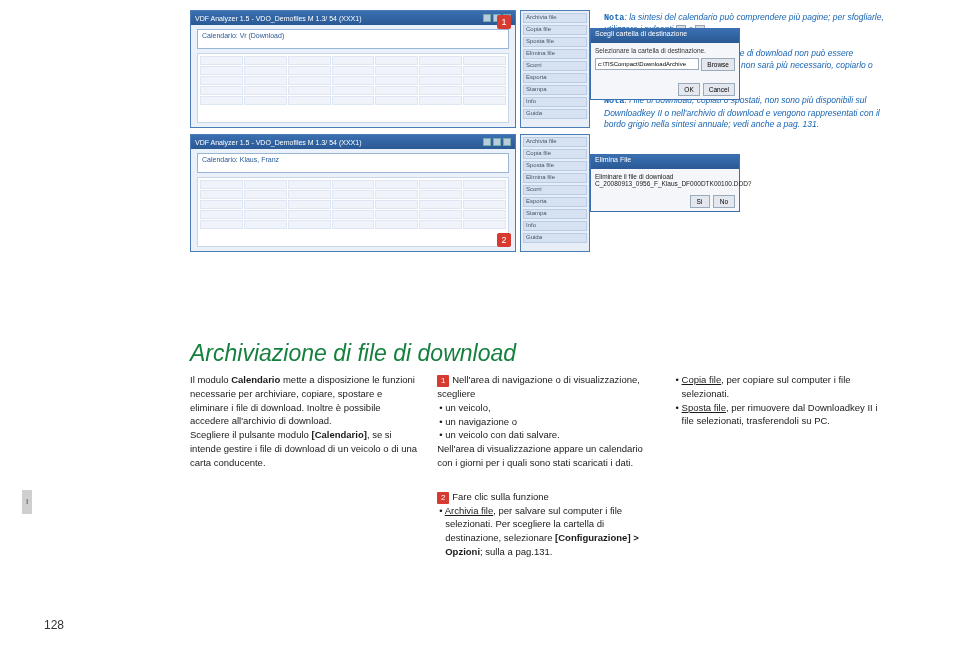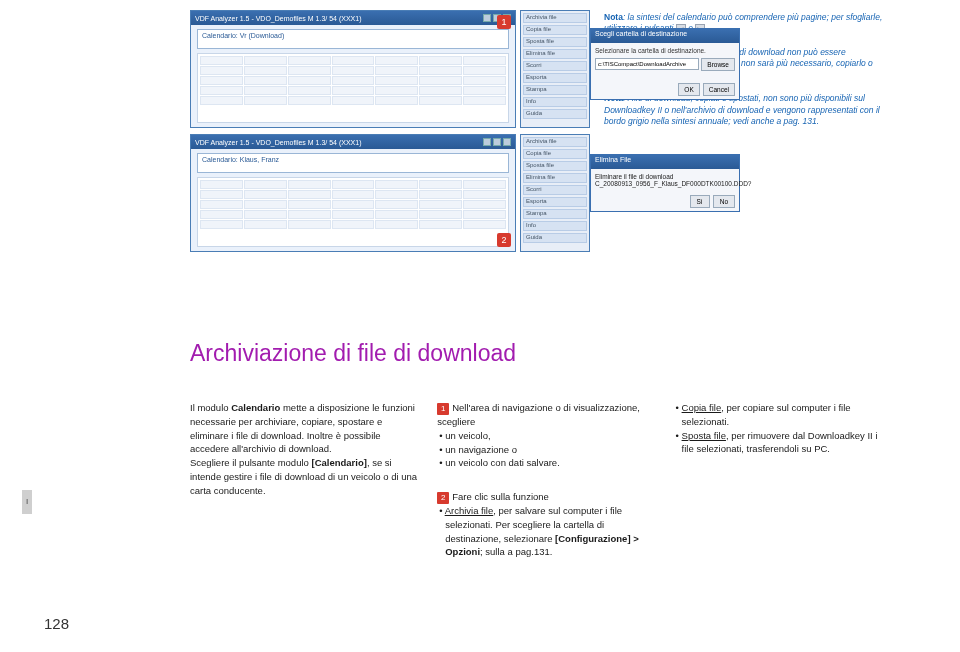--- a/index.html
+++ b/index.html
@@ -209,21 +209,21 @@
     width: 280px;
     padding-top: 2px;
   }
   .note-block {
     font-size: 8.5px;
     line-height: 1.35;
     color: #1764b3;
     font-style: italic;
     margin-bottom: 12px;
   }
-  .note-label { font-weight: bold; font-style: normal; }
+  .note-label { font-weight: bold; font-style: normal; font-family: Liberation Mono, monospace; }
   .btn-glyph {
     display: inline-block;
     width: 10px; height: 10px;
     background: #d8dde4;
     border: 1px solid #9aa4b2;
     font-size: 7px;
     line-height: 9px;
     text-align: center;
     font-style: normal;
     color: #334;
@@ -233,22 +233,23 @@
   
   .article {
     position: absolute;
     left: 190px;
     top: 340px;
     width: 700px;
   }
   .article h1 {
     font-size: 23px;
     font-weight: normal;
-    color: #a21caf;
-    margin-bottom: 34px;
+    color: #15803d;
+    margin-bottom: 6px;
+    font-style: italic;
   }
   .cols {
     display: flex;
     gap: 20px;
     font-size: 9.5px;
     line-height: 1.45;
     justify-content: space-between;
   }
   .col { flex: 1; }
   .col1 { flex: 1.05; }
@@ -268,21 +269,21 @@
     text-indent: -6px;
   }
   .bullet-item::before { content: "• "; }
   .u { text-decoration: underline; }
   .b { font-weight: bold; }
 
   .page-num {
     position: absolute;
     left: 44px;
     bottom: 20px;
-    font-size: 15px;
+    font-size: 12px;
     color: #333;
   }
 </style>
 </head>
 <body>
 
 <div class="side-tab">I</div>
 
 <div class="top-region">
   <div class="shots-col" style="position:relative;">
@@ -467,20 +468,21 @@
       </p>
     </div>
 
     <div class="col">
       <p>
         <span class="step-num">1</span><span>Nell'area di navigazione o di visualizzazione, scegliere</span>
       </p>
       <p class="bullet-item">un veicolo,</p>
       <p class="bullet-item">un navigazione o</p>
       <p class="bullet-item">un veicolo con dati salvare.</p>
+      <p>Nell'area di visualizzazione appare un calendario con i giorni per i quali sono stati scaricati i dati.</p>
       <p style="margin-top:20px">
         <span class="step-num">2</span><span>Fare clic sulla funzione</span>
       </p>
       <p class="bullet-item">
         <span class="u">Archivia file</span><span>, per salvare sul computer i file selezionati. Per scegliere la cartella di destinazione, selezionare </span><span class="b">[Configurazione] &gt; Opzioni</span><span>; sulla a pag.131.</span>
       </p>
     </div>
 
     <div class="col">
       <p class="bullet-item">

